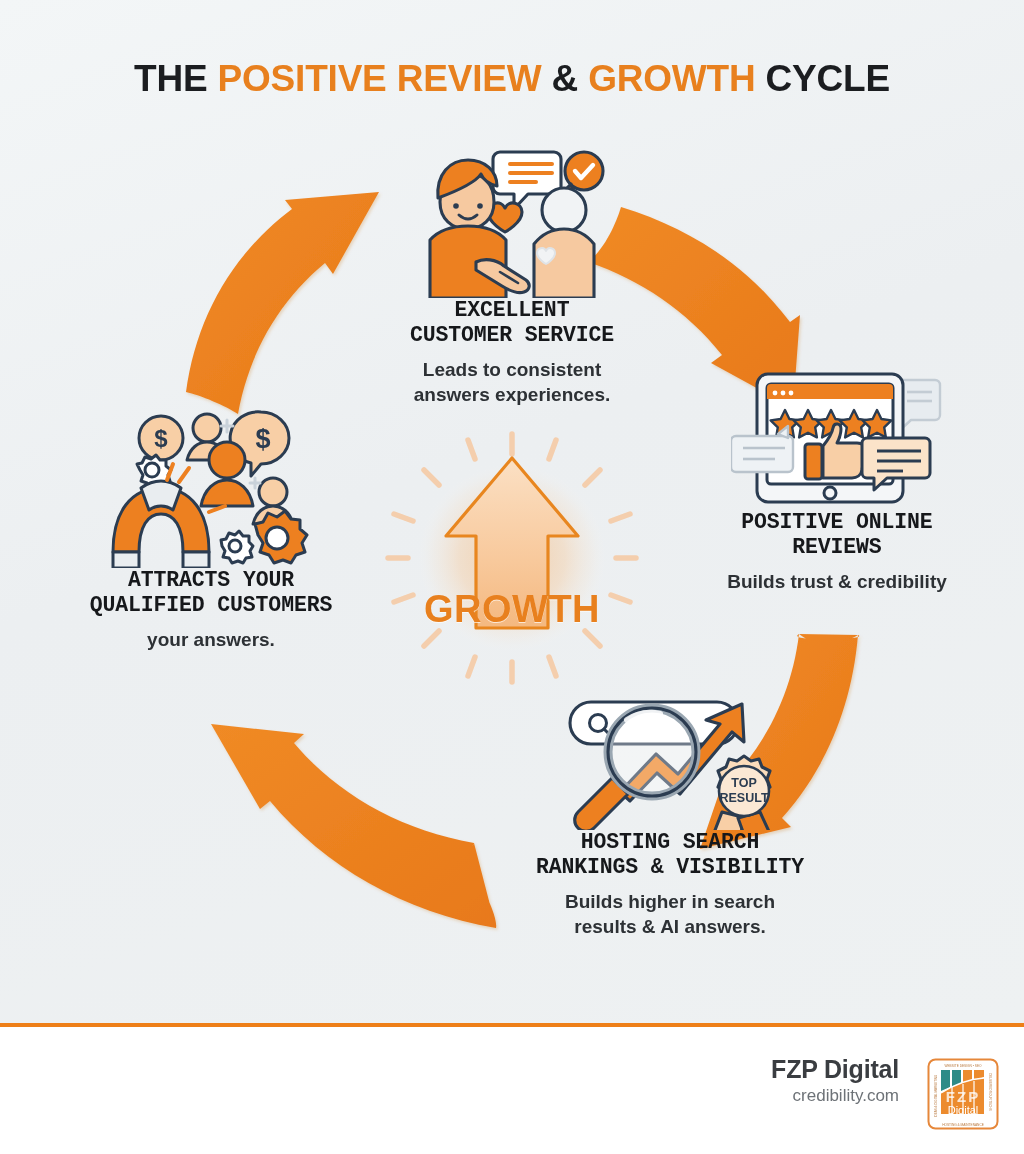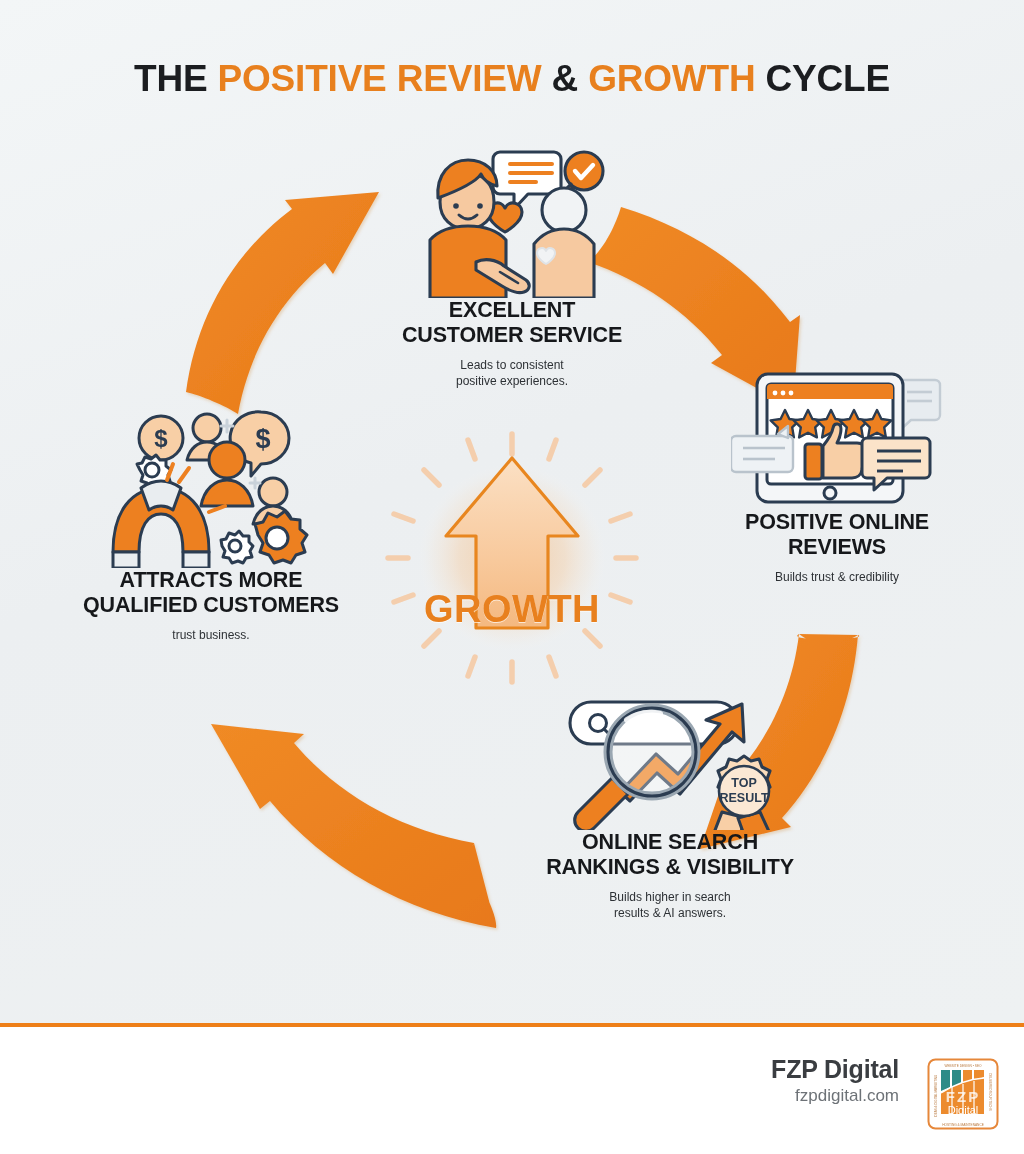--- a/index.html
+++ b/index.html
@@ -62,27 +62,28 @@
   }
 
   
   .node { position: absolute; text-align: center; }
   .node .heading {
     font-size: 21.5px;
     font-weight: bold;
     line-height: 1.17;
     color: #16181b;
     letter-spacing: -0.15px;
+    font-family: Liberation Mono, monospace;
   }
   .node .desc {
     margin-top: 10px;
-    font-size: 12px;
+    font-size: 19px;
     line-height: 1.28;
     color: #2d3135;
-    font-weight: 400;
+    font-weight: 700;
   }
 
   .node-service   { left: 322px; top: 134px;  width: 380px; }
   .node-reviews   { left: 672px; top: 360px;  width: 330px; text-align: center; }
   .node-search    { left: 480px; top: 674px;  width: 380px; }
   .node-customers { left: 28px;  top: 398px;  width: 366px; }
 
   .icon-box { height: 164px; display: flex; align-items: flex-end; justify-content: center; }
   .node-reviews .icon-box { height: 150px; }
   .node-search  .icon-box { height: 156px; }
@@ -262,21 +263,21 @@
             <path d="M86,132 l18,11" stroke-width="2.6"></path>
           </g>
         </svg>
       </div>
       <div class="heading">
         <div>EXCELLENT</div>
         <div>CUSTOMER SERVICE</div>
       </div>
       <div class="desc">
         <div>Leads to consistent</div>
-        <div>positive experiences.</div>
+        <div>answers experiences.</div>
       </div>
     </div>
 
     <div class="node node-reviews">
       <div class="icon-box">
         <svg width="212" height="142" viewBox="0 0 212 142">
           <g stroke="#2b3c51" stroke-width="3" stroke-linejoin="round" fill="none">
 
             <path d="M168,12 h36 a5,5 0 0 1 5,5 v30 a5,5 0 0 1 -5,5 h-24 l-12,11 v-11 h0 a5,5 0 0 1 -5,-5 v-30 a5,5 0 0 1 5,-5 z" fill="#e7ecf0" stroke="#c3ccd4" stroke-width="2.4"></path>
             <g stroke="#c3ccd4" stroke-width="2.6">
@@ -350,21 +351,21 @@
               <path d="M44,56 l12,26 l-16,-5 l-8,13 l-10,-28 z" fill="#ed8020"></path>
               <path d="M28,0 l7,5 l8,-2 l3,8 l8,4 l-3,8 l3,8 l-8,4 l-3,8 l-8,-2 l-7,5 l-7,-5 l-8,2 l-3,-8 l-8,-4 l3,-8 l-3,-8 l8,-4 l3,-8 l8,2 z" fill="#fbdcbb"></path>
               <circle cx="28" cy="35" r="25" fill="#fbe8d4" stroke="#2b3c51" stroke-width="2.6"></circle>
               <text x="28" y="31" text-anchor="middle" font-family="Liberation Sans, sans-serif" font-size="12.5" font-weight="bold" fill="#2b3c51" stroke="none">TOP</text>
               <text x="28" y="46" text-anchor="middle" font-family="Liberation Sans, sans-serif" font-size="12.5" font-weight="bold" fill="#2b3c51" stroke="none">RESULT</text>
             </g>
           </g>
         </svg>
       </div>
       <div class="heading">
-        <div>ONLINE SEARCH</div>
+        <div>HOSTING SEARCH</div>
         <div>RANKINGS &amp; VISIBILITY</div>
       </div>
       <div class="desc">
         <div>Builds higher in search</div>
         <div>results &amp; AI answers.</div>
       </div>
     </div>
 
     <div class="node node-customers">
       <div class="icon-box">
@@ -414,36 +415,36 @@
             <g stroke="#ed8020" stroke-width="4">
               <line x1="62" y1="78" x2="68" y2="62"></line>
               <line x1="74" y1="80" x2="84" y2="66"></line>
               <line x1="102" y1="96" x2="114" y2="86"></line>
               <line x1="104" y1="110" x2="120" y2="104"></line>
             </g>
           </g>
         </svg>
       </div>
       <div class="heading">
-        <div>ATTRACTS MORE</div>
+        <div>ATTRACTS YOUR</div>
         <div>QUALIFIED CUSTOMERS</div>
       </div>
       <div class="desc">
-        <div>trust business.</div>
+        <div>your answers.</div>
       </div>
     </div>
 
   </div>
 
   <div class="divider"></div>
 
   <div class="footer">
     <div class="brand">
       <div class="brand-name">FZP Digital</div>
-      <div class="brand-url">fzpdigital.com</div>
+      <div class="brand-url">credibility.com</div>
     </div>
 
     <svg class="brand-logo" viewBox="0 0 72 72">
       <rect x="1.5" y="1.5" width="69" height="69" rx="7" fill="#ffffff" stroke="#e6873a" stroke-width="2"></rect>
 
       <text x="36" y="9" text-anchor="middle" font-family="Liberation Sans, sans-serif" font-size="3.2" fill="#b9793f">WEBSITE DESIGN • SEO</text>
       <text x="36" y="67.5" text-anchor="middle" font-family="Liberation Sans, sans-serif" font-size="3.2" fill="#b9793f">HOSTING &amp; MAINTENANCE</text>
       <text transform="rotate(-90 10 38)" x="10" y="38" text-anchor="middle" font-family="Liberation Sans, sans-serif" font-size="3" fill="#b9793f">IDEAS &amp; DIGITAL MARKETING</text>
       <text transform="rotate(90 62 34)" x="62" y="34" text-anchor="middle" font-family="Liberation Sans, sans-serif" font-size="3" fill="#b9793f">DELIVERED YOUR TECHS</text>
 

